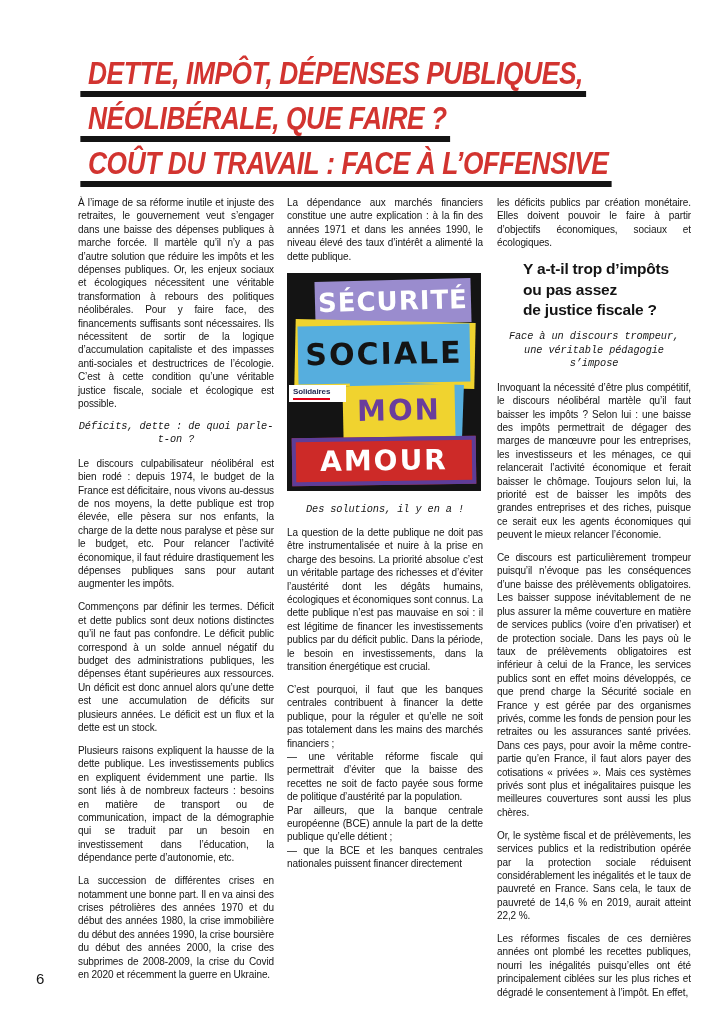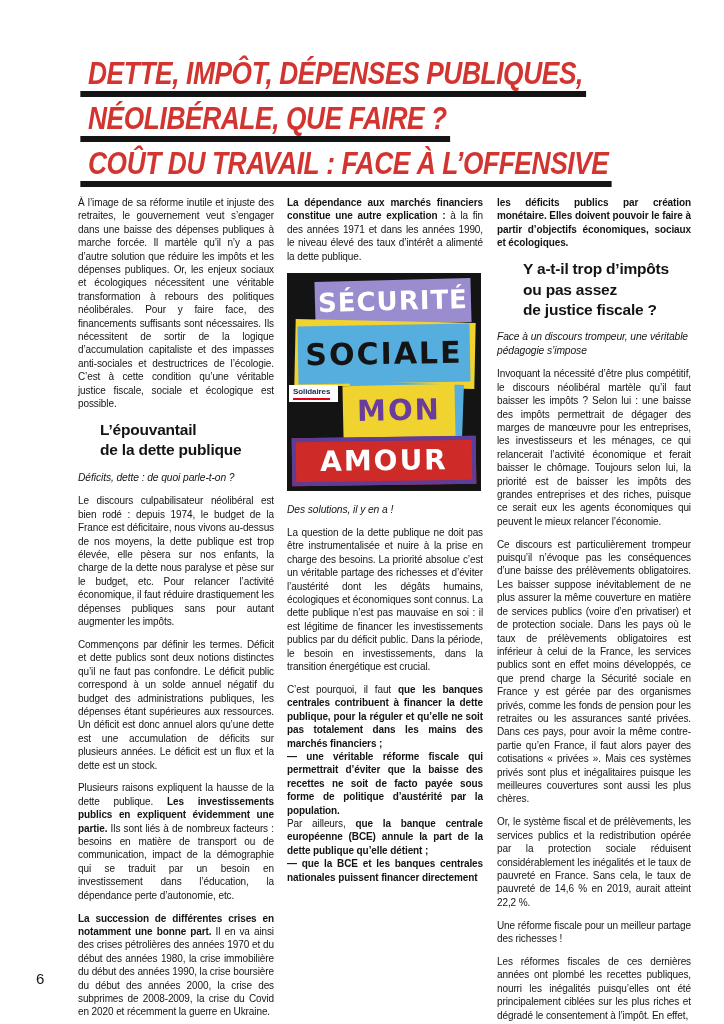--- a/index.html
+++ b/index.html
@@ -26,64 +26,63 @@
   
   .col{
     position:absolute;top:196px;width:196px;
     font-size:10px;line-height:13.4px;text-align:justify;
     letter-spacing:-.1px;
   }
   #col1{left:78px;}
   #col2{left:287px;}
   #col3{left:497px;width:194px;}
   .col p.body-p{margin:0 0 9.5px 0;}
-  .col span.b{font-weight:bold;}
+  .col span.b{font-weight:normal;}
   .col h2{
     font-size:15.5px;font-weight:bold;line-height:1.32;text-align:left;
     letter-spacing:-.2px;margin:5px 0 10px 22px;
   }
   #col3 h2{margin-left:26px;margin-top:8px;}
   .col p.sub{
-    font-style:italic;font-size:10.3px;text-align:left;margin:4px 0 10px 0;
+    font-style:italic;font-size:10.3px;text-align:center;margin:4px 0 10px 0;font-family:Liberation Mono, monospace;
   }
   
   .poster{
     position:relative;width:194px;height:218px;margin:2px 0 12px 0;
     background:#141414;overflow:hidden;
   }
   .pblock{
     position:absolute;display:flex;align-items:center;justify-content:center;
     font-weight:bold;font-family:"DejaVu Sans",sans-serif;
   }
   .p-sec      {left:28px;top:7px;width:156px;height:44px;background:#9a8cce;transform:rotate(-1.5deg);color:#fff;font-size:26px;letter-spacing:1px;}
   .p-soc-back {left:8px;top:48px;width:180px;height:66px;background:#f0d32f;transform:rotate(1.2deg);}
   .p-soc      {left:11px;top:52px;width:172px;height:58px;background:#56aede;transform:rotate(-1deg);color:#141414;font-size:30px;letter-spacing:2px;}
   .p-mon-back {left:62px;top:110px;width:114px;height:54px;background:#56aede;transform:rotate(2deg);}
   .p-mon      {left:56px;top:112px;width:112px;height:52px;background:#f0d32f;transform:rotate(-1.2deg);color:#6a3d9c;font-size:29px;letter-spacing:2px;}
   .p-amour    {left:5px;top:164px;width:176px;height:40px;background:#cd2a28;border:4px solid #5e3d98;transform:rotate(-.8deg);color:#fff;font-size:28px;letter-spacing:2px;}
   .p-badge{
     position:absolute;left:2px;top:112px;background:#fff;color:#1c2450;
-    font-size:8px;font-weight:bold;line-height:1;padding:3px 8px 2px 4px;
+    font-size:8px;font-weight:bold;line-height:1;padding:3px 16px 2px 4px;
   }
   .p-badge::after{content:"";display:block;height:2px;background:#e2001a;margin-top:2px;}
   
   .page-num{position:absolute;left:36px;top:970px;font-size:15px;color:#141414;}
 </style>
 </head>
 <body>
 
 <header class="title">
   <div class="title-line"><span>DETTE, IMPÔT, DÉPENSES PUBLIQUES,</span></div>
   <div class="title-line"><span>NÉOLIBÉRALE, QUE FAIRE&nbsp;?</span></div>
   <div class="title-line"><span>COÛT DU TRAVAIL&nbsp;: FACE À L’OFFENSIVE</span></div>
 </header>
 
 <section id="col1" class="col">
     <p class="body-p"><span>À l’image de sa réforme inutile et injuste des retraites, le gouvernement veut s’engager dans une baisse des dépenses publiques à marche forcée. Il martèle qu’il n’y a pas d’autre solution que réduire les impôts et les dépenses publiques. Or, les enjeux sociaux et écologiques nécessitent une véritable transformation à rebours des politiques néolibérales. Pour y faire face, des financements suffisants sont nécessaires. Ils nécessitent de sortir de la logique d’accumulation capitaliste et des impasses anti-sociales et destructrices de l’écologie. C’est à cette condition qu’une véritable justice fiscale, sociale et écologique est possible.</span></p>
-    <h2>L’épouvantail<br>de la dette publique</h2>
     <p class="sub">Déficits, dette&nbsp;: de quoi parle-t-on&nbsp;?</p>
     <p class="body-p"><span>Le discours culpabilisateur néolibéral est bien rodé&nbsp;: depuis 1974, le budget de la France est déficitaire, nous vivons au-dessus de nos moyens, la dette publique est trop élevée, elle pèsera sur nos enfants, la charge de la dette nous paralyse et pèse sur le budget, etc. Pour relancer l’activité économique, il faut réduire drastiquement les dépenses publiques sans pour autant augmenter les impôts.</span></p>
     <p class="body-p"><span>Commençons par définir les termes. Déficit et dette publics sont deux notions distinctes qu’il ne faut pas confondre. Le déficit public correspond à un solde annuel négatif du budget des administrations publiques, les dépenses étant supérieures aux ressources. Un déficit est donc annuel alors qu’une dette est une accumulation de déficits sur plusieurs années. Le déficit est un flux et la dette est un stock.</span></p>
     <p class="body-p"><span>Plusieurs raisons expliquent la hausse de la dette publique. </span><span class="b">Les investissements publics en expliquent évidemment une partie.</span><span> Ils sont liés à de nombreux facteurs&nbsp;: besoins en matière de transport ou de communication, impact de la démographie qui se traduit par un besoin en investissement dans l’éducation, la dépendance perte d’autonomie, etc.</span></p>
     <p class="body-p"><span class="b">La succession de différentes crises en notamment une bonne part.</span><span> Il en va ainsi des crises pétrolières des années 1970 et du début des années 1980, la crise immobilière du début des années 1990, la crise boursière du début des années 2000, la crise des subprimes de 2008-2009, la crise du Covid en 2020 et récemment la guerre en Ukraine.</span></p>
   </section>
 
 <section id="col2" class="col">
   <div>
       <p class="body-p"><span class="b">La dépendance aux marchés financiers constitue une autre explication&nbsp;:</span><span> à la fin des années 1971 et dans les années 1990, le niveau élevé des taux d’intérêt a alimenté la dette publique.</span></p>
@@ -104,17 +103,16 @@
     </div>
 </section>
 
 <section id="col3" class="col">
     <p class="body-p"><span class="b">les déficits publics par création monétaire. Elles doivent pouvoir le faire à partir d’objectifs économiques, sociaux et écologiques.</span></p>
     <h2>Y a-t-il trop d’impôts<br>ou pas assez<br>de justice fiscale&nbsp;?</h2>
     <p class="sub">Face à un discours trompeur, une véritable pédagogie s’impose</p>
     <p class="body-p"><span>Invoquant la nécessité d’être plus compétitif, le discours néolibéral martèle qu’il faut baisser les impôts&nbsp;? Selon lui&nbsp;: une baisse des impôts permettrait de dégager des marges de manœuvre pour les entreprises, les investisseurs et les ménages, ce qui relancerait l’activité économique et ferait baisser le chômage. Toujours selon lui, la priorité est de baisser les impôts des grandes entreprises et des riches, puisque ce serait eux les agents économiques qui peuvent le mieux relancer l’économie.</span></p>
     <p class="body-p"><span>Ce discours est particulièrement trompeur puisqu’il n’évoque pas les conséquences d’une baisse des prélèvements obligatoires. Les baisser suppose inévitablement de ne plus assurer la même couverture en matière de services publics (voire d’en privatiser) et de protection sociale. Dans les pays où le taux de prélèvements obligatoires est inférieur à celui de la France, les services publics sont en effet moins développés, ce que prend charge la Sécurité sociale en France y est gérée par des organismes privés, comme les fonds de pension pour les retraites ou les assurances santé privées. Dans ces pays, pour avoir la même contre-partie qu’en France, il faut alors payer des cotisations «&nbsp;privées&nbsp;». Mais ces systèmes privés sont plus et inégalitaires puisque les meilleures couvertures sont aussi les plus chères.</span></p>
     <p class="body-p"><span>Or, le système fiscal et de prélèvements, les services publics et la redistribution opérée par la protection sociale réduisent considérablement les inégalités et le taux de pauvreté en France. Sans cela, le taux de pauvreté de 14,6&nbsp;% en 2019, aurait atteint 22,2&nbsp;%.</span></p>
-    <p class="body-p"><span>Une réforme fiscale pour un meilleur partage des richesses&nbsp;!</span></p>
     <p class="body-p"><span>Les réformes fiscales de ces dernières années ont plombé les recettes publiques, nourri les inégalités puisqu’elles ont été principalement ciblées sur les plus riches et dégradé le consentement à l’impôt. En effet,</span></p>
   </section>
 
 <div class="page-num">6</div>
 
 </body></html>

